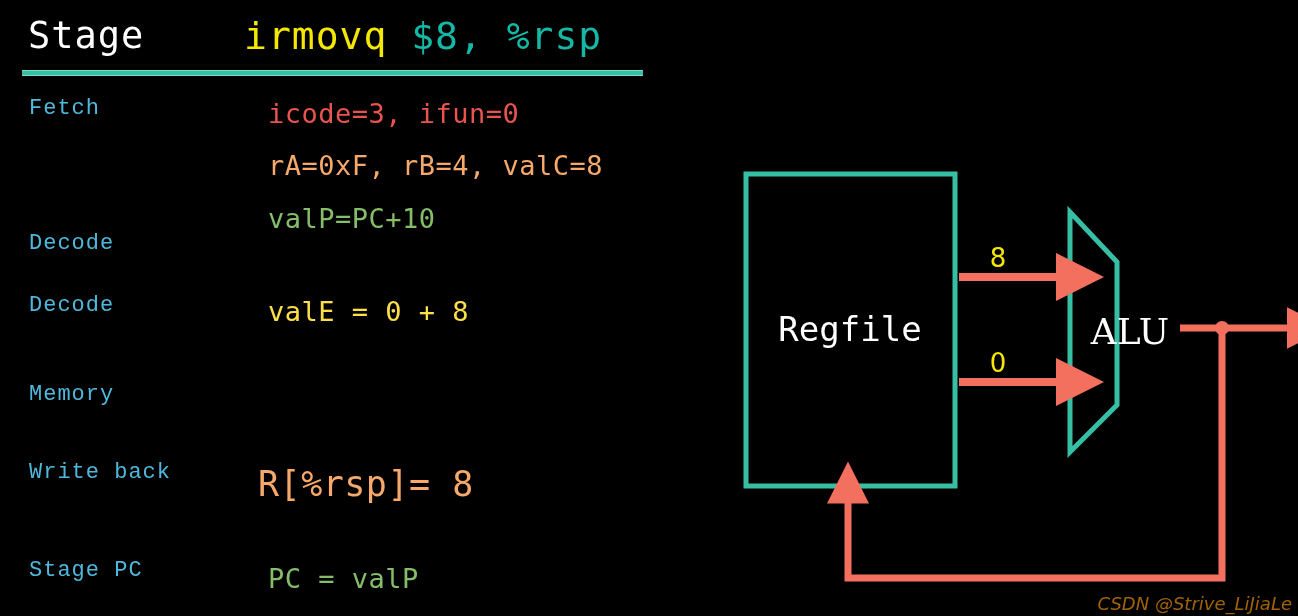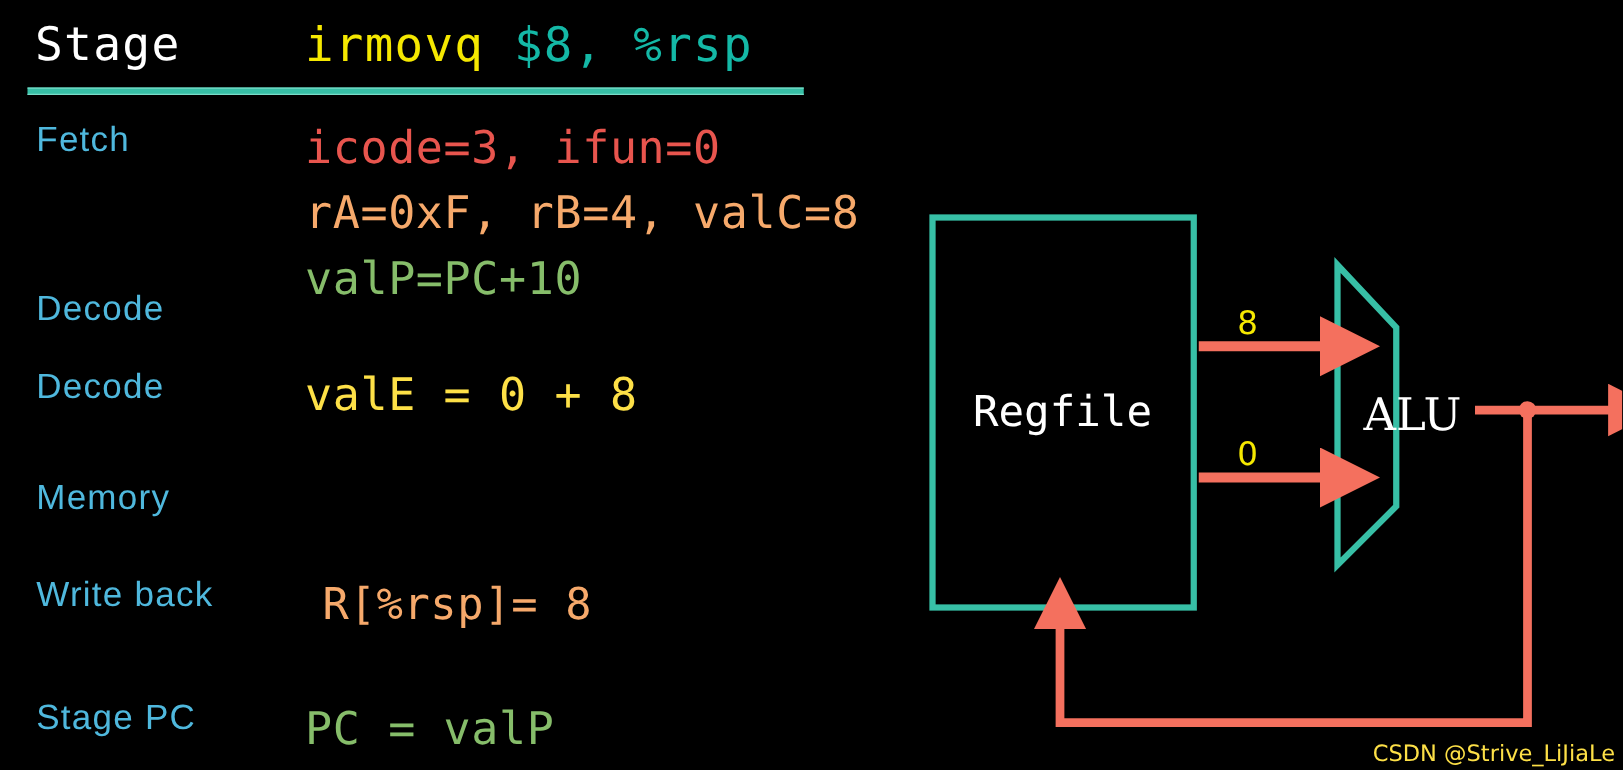--- a/index.html
+++ b/index.html
@@ -62,30 +62,30 @@
     height: 6px;
     background: #37bfa6;
     border-top: 1px solid #79dcc8;
     border-bottom: 1px solid #79dcc8;
     box-sizing: border-box;
   }
 
   .stage-label {
     position: absolute;
     left: 29px;
-    font-size: 28px;
+    font-size: 22px;
     color: #4fb8dd;
     letter-spacing: 1px;
     white-space: nowrap;
-    font-family: Liberation Sans, sans-serif;
+    font-family: Liberation Mono, monospace;
   }
   .stage-value {
     position: absolute;
-    left: 244px;
-    font-size: 36px;
+    left: 268px;
+    font-size: 27px;
     letter-spacing: 0.5px;
     white-space: nowrap;
     font-family: "DejaVu Sans Mono", monospace;
   }
   .stage-value.wb { left: 258px; font-size: 35px; }
 
   .c-red    { color: #e8554e; }
   .c-orange { color: #f6a96b; }
   .c-green  { color: #86bd6a; }
   .c-yellow { color: #fde047; }
@@ -112,22 +112,23 @@
     font-family: "DejaVu Sans", sans-serif;
     fill: #f5e800;
   }
 
   .watermark {
     position: absolute;
     right: 6px;
     bottom: 2px;
     font-family: "DejaVu Sans", sans-serif;
     font-size: 18px;
-    color: #fde047;
+    color: #a16207;
     white-space: nowrap;
+    font-style: italic;
   }
 </style>
 </head>
 <body>
 
 <div id="slide">
 
   <div class="table-area">
 
     <div class="hdr-row">

